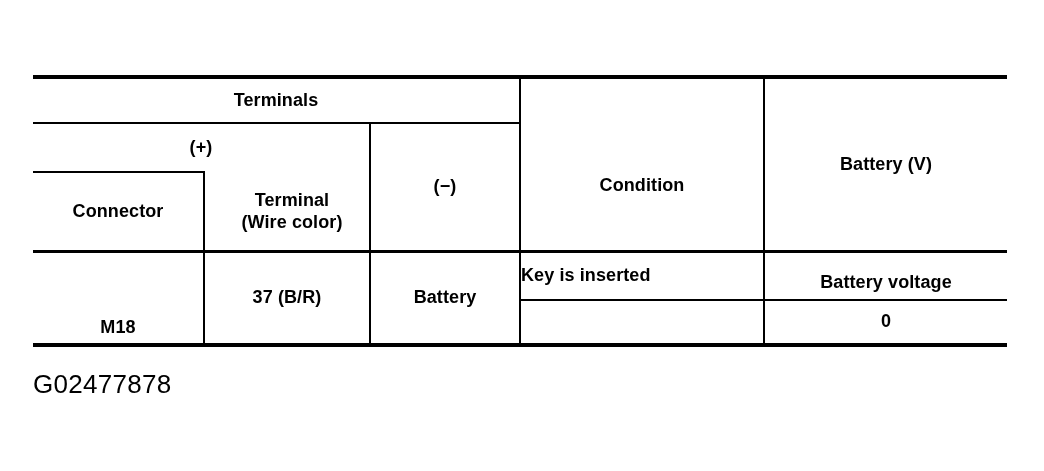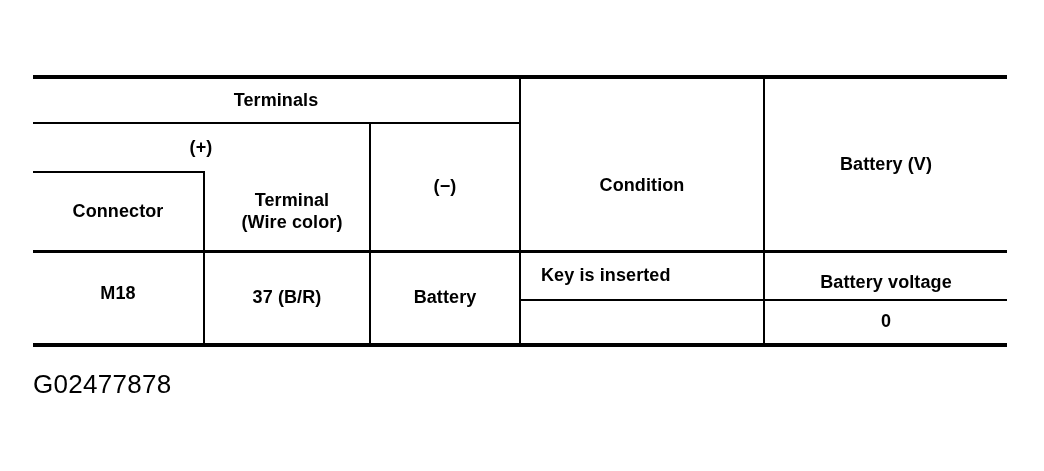--- a/index.html
+++ b/index.html
@@ -53,21 +53,20 @@
     font-size: 18px;
     line-height: 1.18;
     letter-spacing: 0.1px;
     box-sizing: border-box;
     white-space: pre-line;
     font-weight: bold;
   }
   .cell.left {
     justify-content: flex-start;
     text-align: left;
-    padding-left: 20px;
   }
 
   
   .caption {
     position: absolute;
     left: 33px;
     top: 369px;
     font-size: 26px;
     letter-spacing: 0.3px;
   }
@@ -97,21 +96,21 @@
 
   <div class="cell" style="left:172px; top:98px;  width:164px; height:77px;padding-left:10px;">Terminal
 (Wire color)</div>
 
   <div class="cell" style="left:338px; top:49px;  width:148px; height:126px;">(−)</div>
 
   <div class="cell" style="left:488px; top:4px;   width:242px; height:213px;">Condition</div>
 
   <div class="cell" style="left:732px; top:4px;   width:242px; height:171px;">Battery (V)</div>
 
-  <div class="cell" style="left:0px;   top:162px; width:170px; height:114px;">M18</div>
+  <div class="cell" style="left:0px;   top:196px; width:170px; height:114px;">M18</div>
 
   <div class="cell" style="left:172px; top:178px; width:164px; height:90px;border-radius:32px;">37 (B/R)</div>
 
   <div class="cell" style="left:338px; top:178px; width:148px; height:90px;">Battery</div>
 
   <div class="cell left" style="left:488px; top:178px; width:242px; height:46px;">Key is inserted</div>
 
   <div class="cell" style="left:732px; top:178px; width:242px; height:60px;">Battery voltage</div>
 
 

